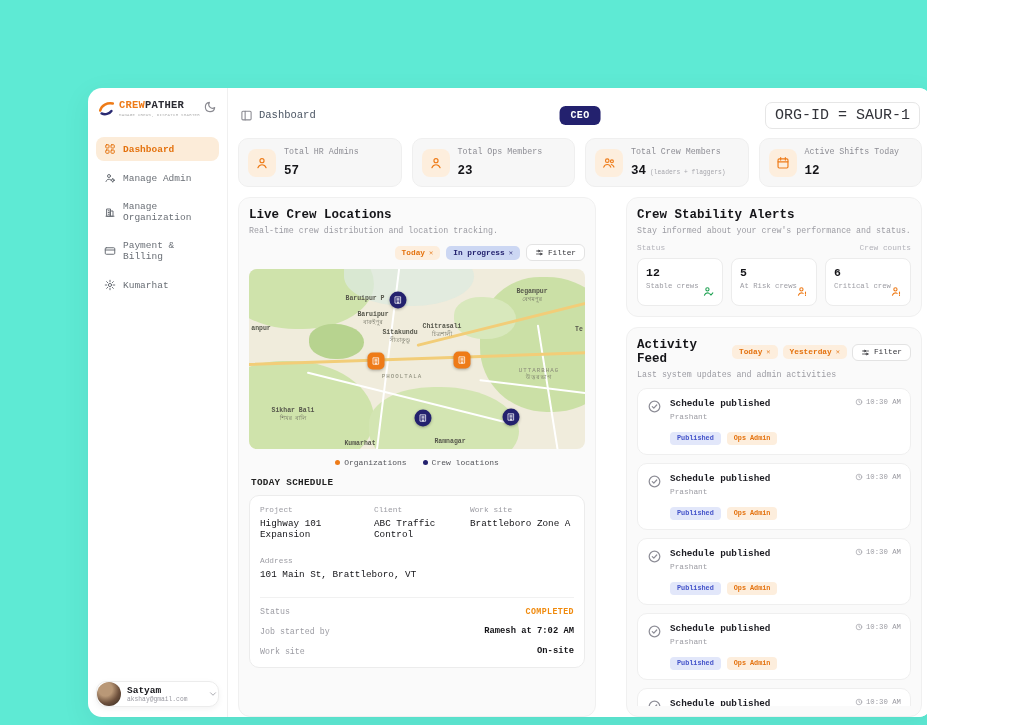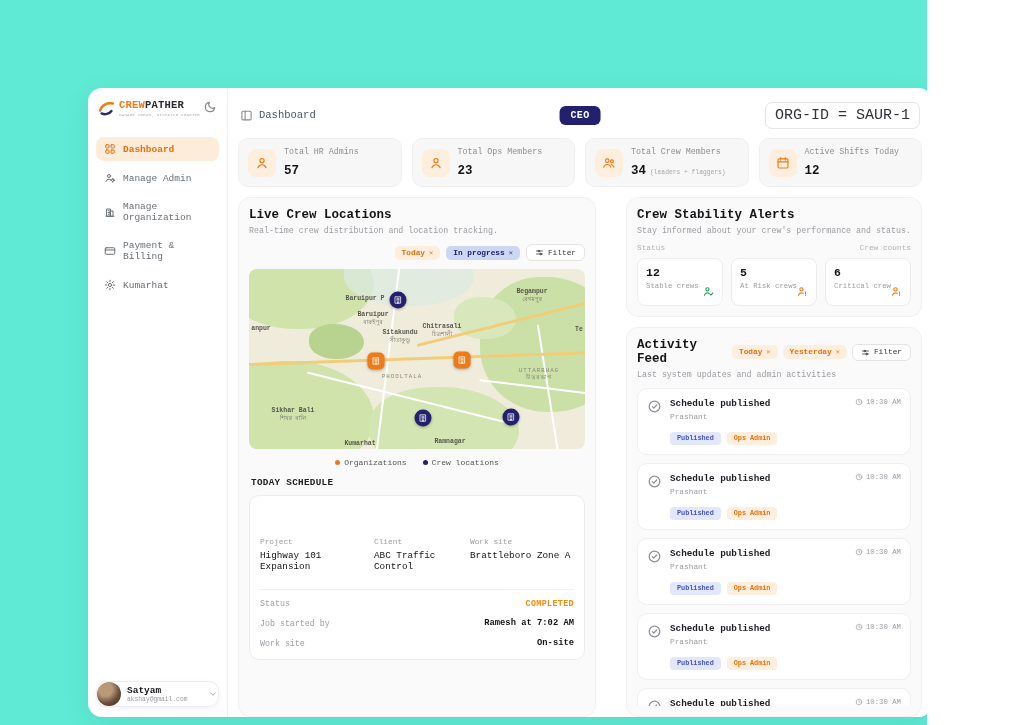--- a/index.html
+++ b/index.html
@@ -62,21 +62,21 @@
   .mk{position:absolute;width:17px;height:17px;transform:translate(-50%,-50%);display:flex;align-items:center;justify-content:center;color:#fff;box-shadow:0 1px 3px rgba(0,0,0,.3);cursor:pointer;}
   .mk.org{background:#ee7b18;border-radius:5px;}
   .mk.crew{background:#23216e;border-radius:50%;}
   .mk .ic{width:9px;height:9px;}
   .legend{display:flex;justify-content:center;gap:16px;margin:9px 0 2px 0;}
   .lg{display:flex;align-items:center;gap:4px;font-size:8px;color:#55565c;}
   .dot{width:5px;height:5px;border-radius:50%;flex:none;}
   .sched-head{font-size:9.3px;font-weight:bold;letter-spacing:.3px;color:#222;margin:10px 0 7px 2px;}
   .sched{background:#fff;border:1px solid #ececec;border-radius:10px;padding:10px 10px 6px 10px;}
   .srow3{display:grid;grid-template-columns:108px 90px 1fr;gap:6px;}
-  .slabel{font-size:7.8px;color:#9c9ca3;margin-bottom:4px;margin-top:32px;}
+  .slabel{font-size:7.8px;color:#9c9ca3;margin-bottom:4px;}
   .sval{font-size:9.3px;color:#141418;font-weight:500;}
   .sblock{margin-bottom:17px;}
   .blue{color:#2c55d8;}
   .orangetx{color:#ee7b18;}
   .sdivider{border-top:1px solid #f1f1f1;margin:4px 0 4px 0;}
   .kv{display:flex;justify-content:space-between;align-items:center;padding:5px 0;}
   .kv .k{font-size:8.3px;color:#9c9ca3;}
   .kv .v{font-size:8.8px;color:#141418;font-weight:bold;}
   .kv .v.completed{color:#f08a0d;letter-spacing:.4px;font-size:8.3px;}
   
@@ -415,20 +415,24 @@
               </div>
               <div>
                 <div class="slabel">Client</div>
                 <div class="sval">ABC Traffic Control</div>
               </div>
               <div>
                 <div class="slabel">Work site</div>
                 <div class="sval">Brattleboro Zone A</div>
               </div>
             </div>
+            <div class="sblock">
+              <div class="slabel">Address</div>
+              <div class="sval">101 Main St, Brattleboro, VT</div>
+            </div>
             <div class="sdivider"></div>
             <div class="kv">
               <span class="k">Status</span>
               <span class="v completed">COMPLETED</span>
             </div>
             <div class="kv">
               <span class="k">Job started by</span>
               <span class="v">Ramesh at 7:02 AM</span>
             </div>
             <div class="kv">

